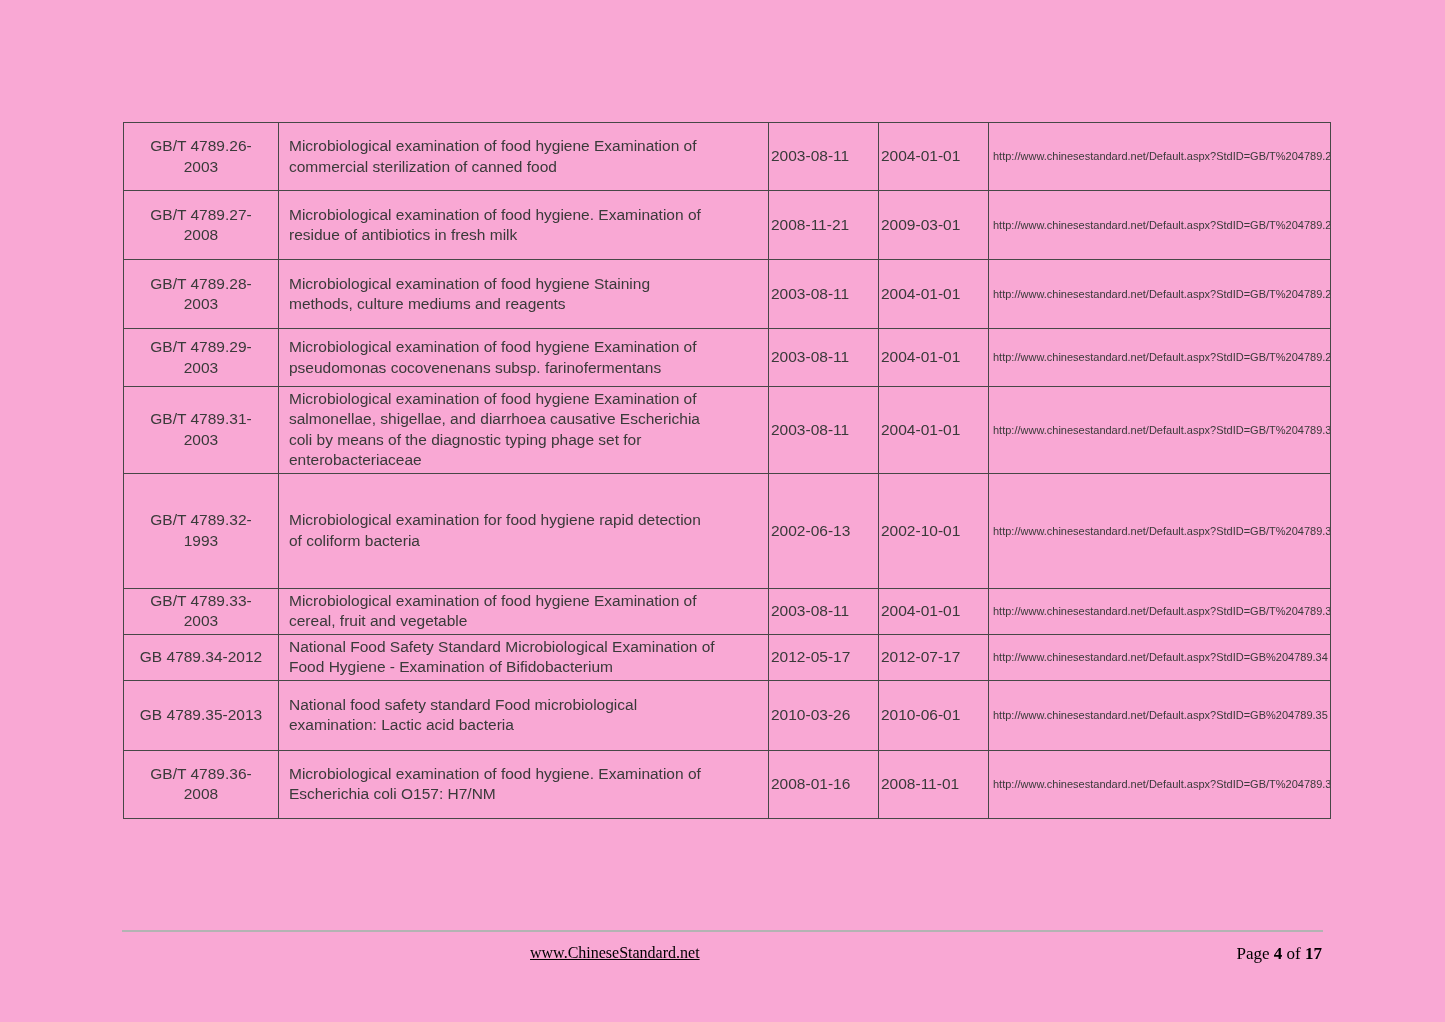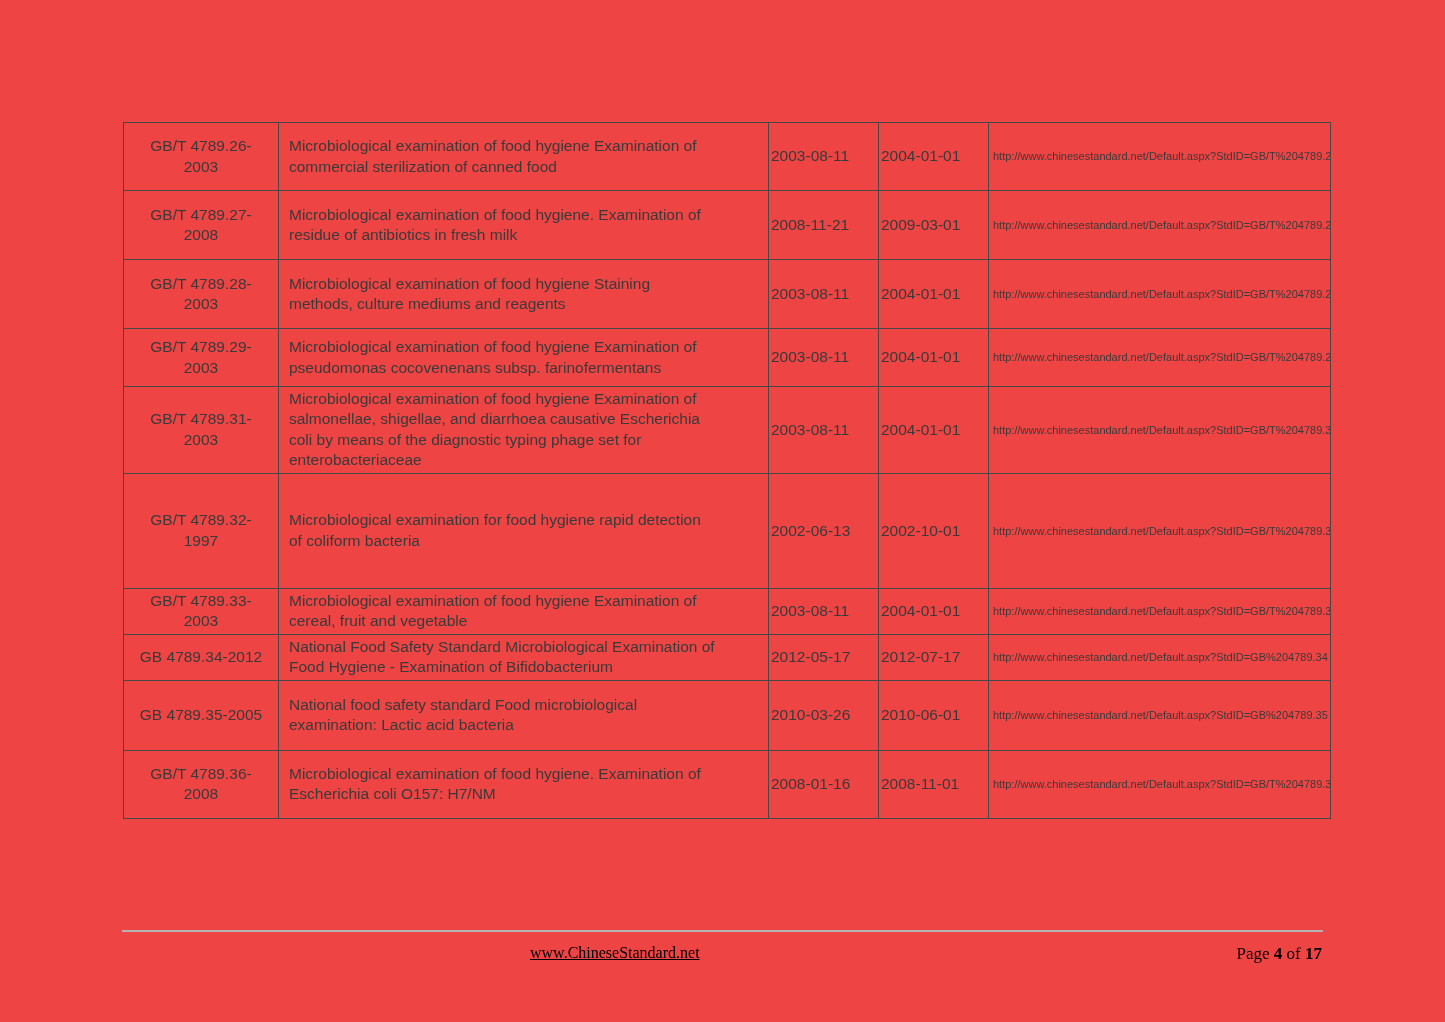--- a/index.html
+++ b/index.html
@@ -4,21 +4,21 @@
 <style>
   html, body {
     margin: 0;
     padding: 0;
     background: #ffffff;
   }
   .page {
     position: relative;
     width: 1445px;
     height: 1022px;
-    background: #ef4444;
+    background: #f9a8d4;
     overflow: hidden;
     font-family: "Liberation Sans", sans-serif;
   }
 
   
   .standards-table {
     position: absolute;
     left: 123px;
     top: 122px;
     width: 1207px;
@@ -160,21 +160,21 @@
     <td class="title">Microbiological examination of food hygiene Examination of
 salmonellae, shigellae, and diarrhoea causative Escherichia
 coli by means of the diagnostic typing phage set for
 enterobacteriaceae</td>
     <td class="date">2003-08-11</td>
     <td class="date">2004-01-01</td>
     <td class="url">http://www.chinesestandard.net/Default.aspx?StdID=GB/T%204789.31</td>
   </tr>
         <tr>
     <td class="code">GB/T 4789.32-
-1997</td>
+1993</td>
     <td class="title">Microbiological examination for food hygiene rapid detection
 of coliform bacteria</td>
     <td class="date">2002-06-13</td>
     <td class="date">2002-10-01</td>
     <td class="url">http://www.chinesestandard.net/Default.aspx?StdID=GB/T%204789.32</td>
   </tr>
         <tr>
     <td class="code">GB/T 4789.33-
 2003</td>
     <td class="title">Microbiological examination of food hygiene Examination of
@@ -185,21 +185,21 @@
   </tr>
         <tr>
     <td class="code">GB 4789.34-2012</td>
     <td class="title">National Food Safety Standard Microbiological Examination of
 Food Hygiene - Examination of Bifidobacterium</td>
     <td class="date">2012-05-17</td>
     <td class="date">2012-07-17</td>
     <td class="url">http://www.chinesestandard.net/Default.aspx?StdID=GB%204789.34</td>
   </tr>
         <tr>
-    <td class="code">GB 4789.35-2005</td>
+    <td class="code">GB 4789.35-2013</td>
     <td class="title">National food safety standard Food microbiological
 examination: Lactic acid bacteria</td>
     <td class="date">2010-03-26</td>
     <td class="date">2010-06-01</td>
     <td class="url">http://www.chinesestandard.net/Default.aspx?StdID=GB%204789.35</td>
   </tr>
         <tr>
     <td class="code">GB/T 4789.36-
 2008</td>
     <td class="title">Microbiological examination of food hygiene. Examination of

